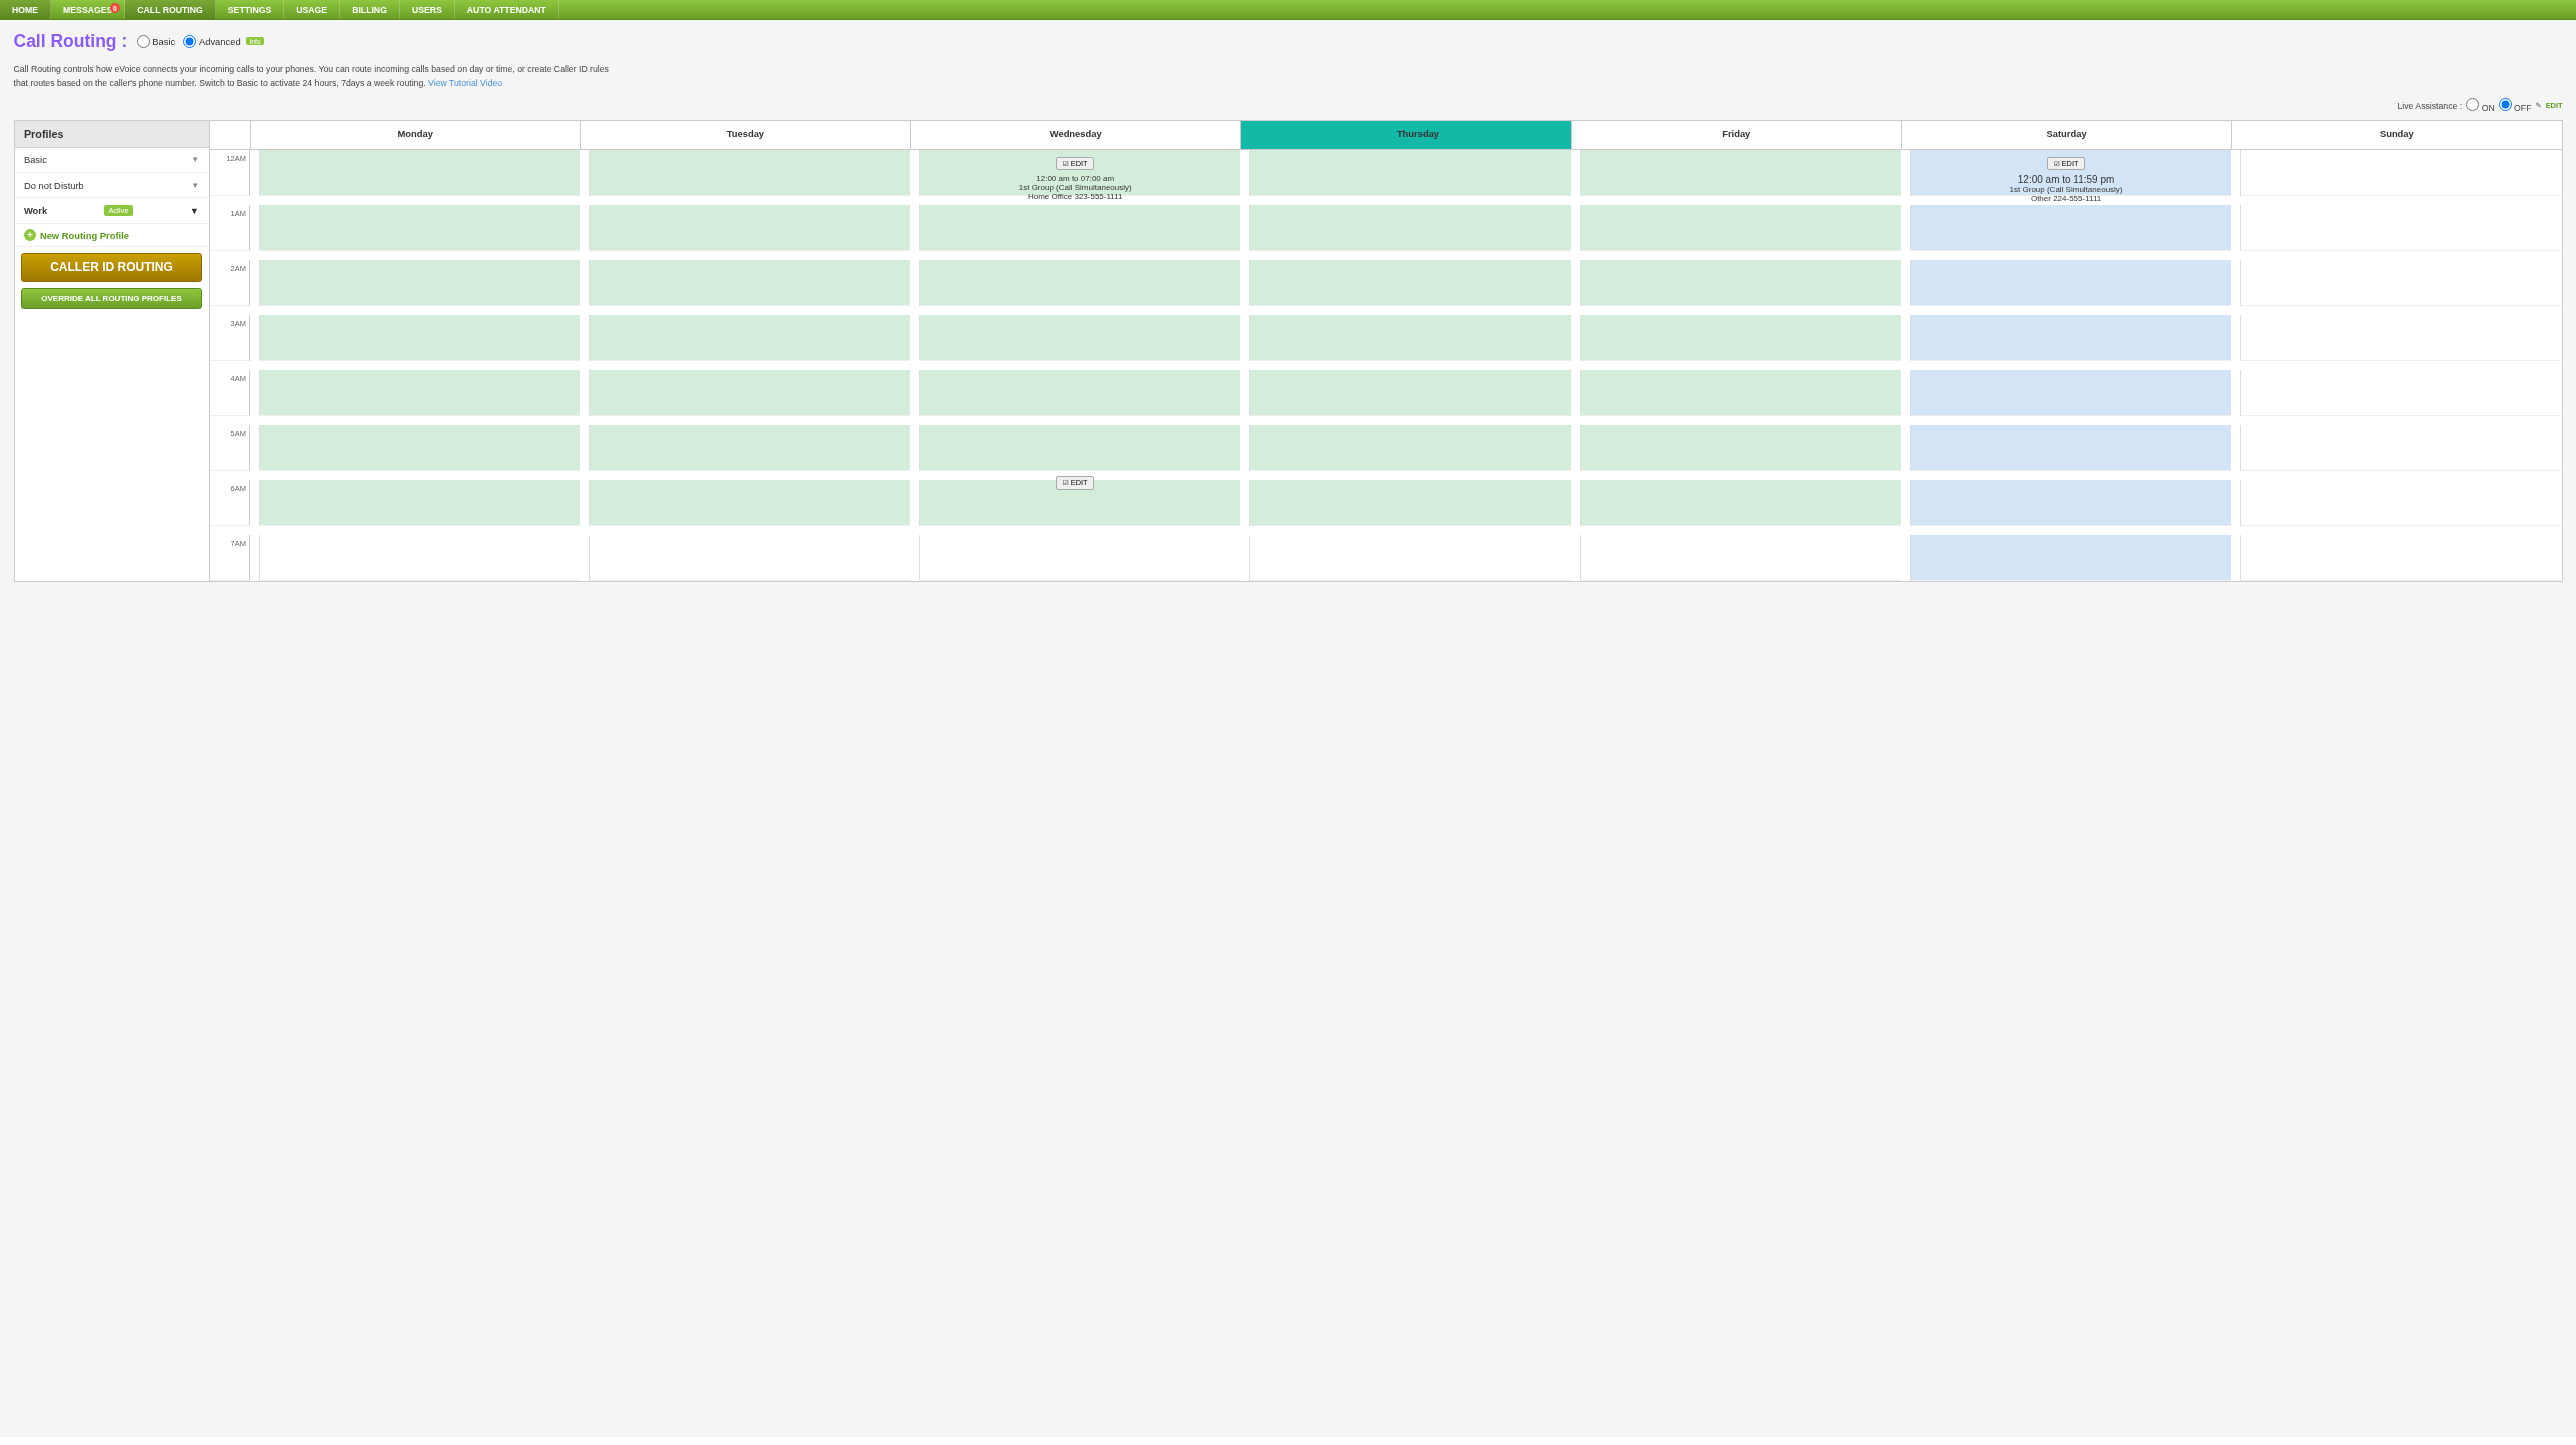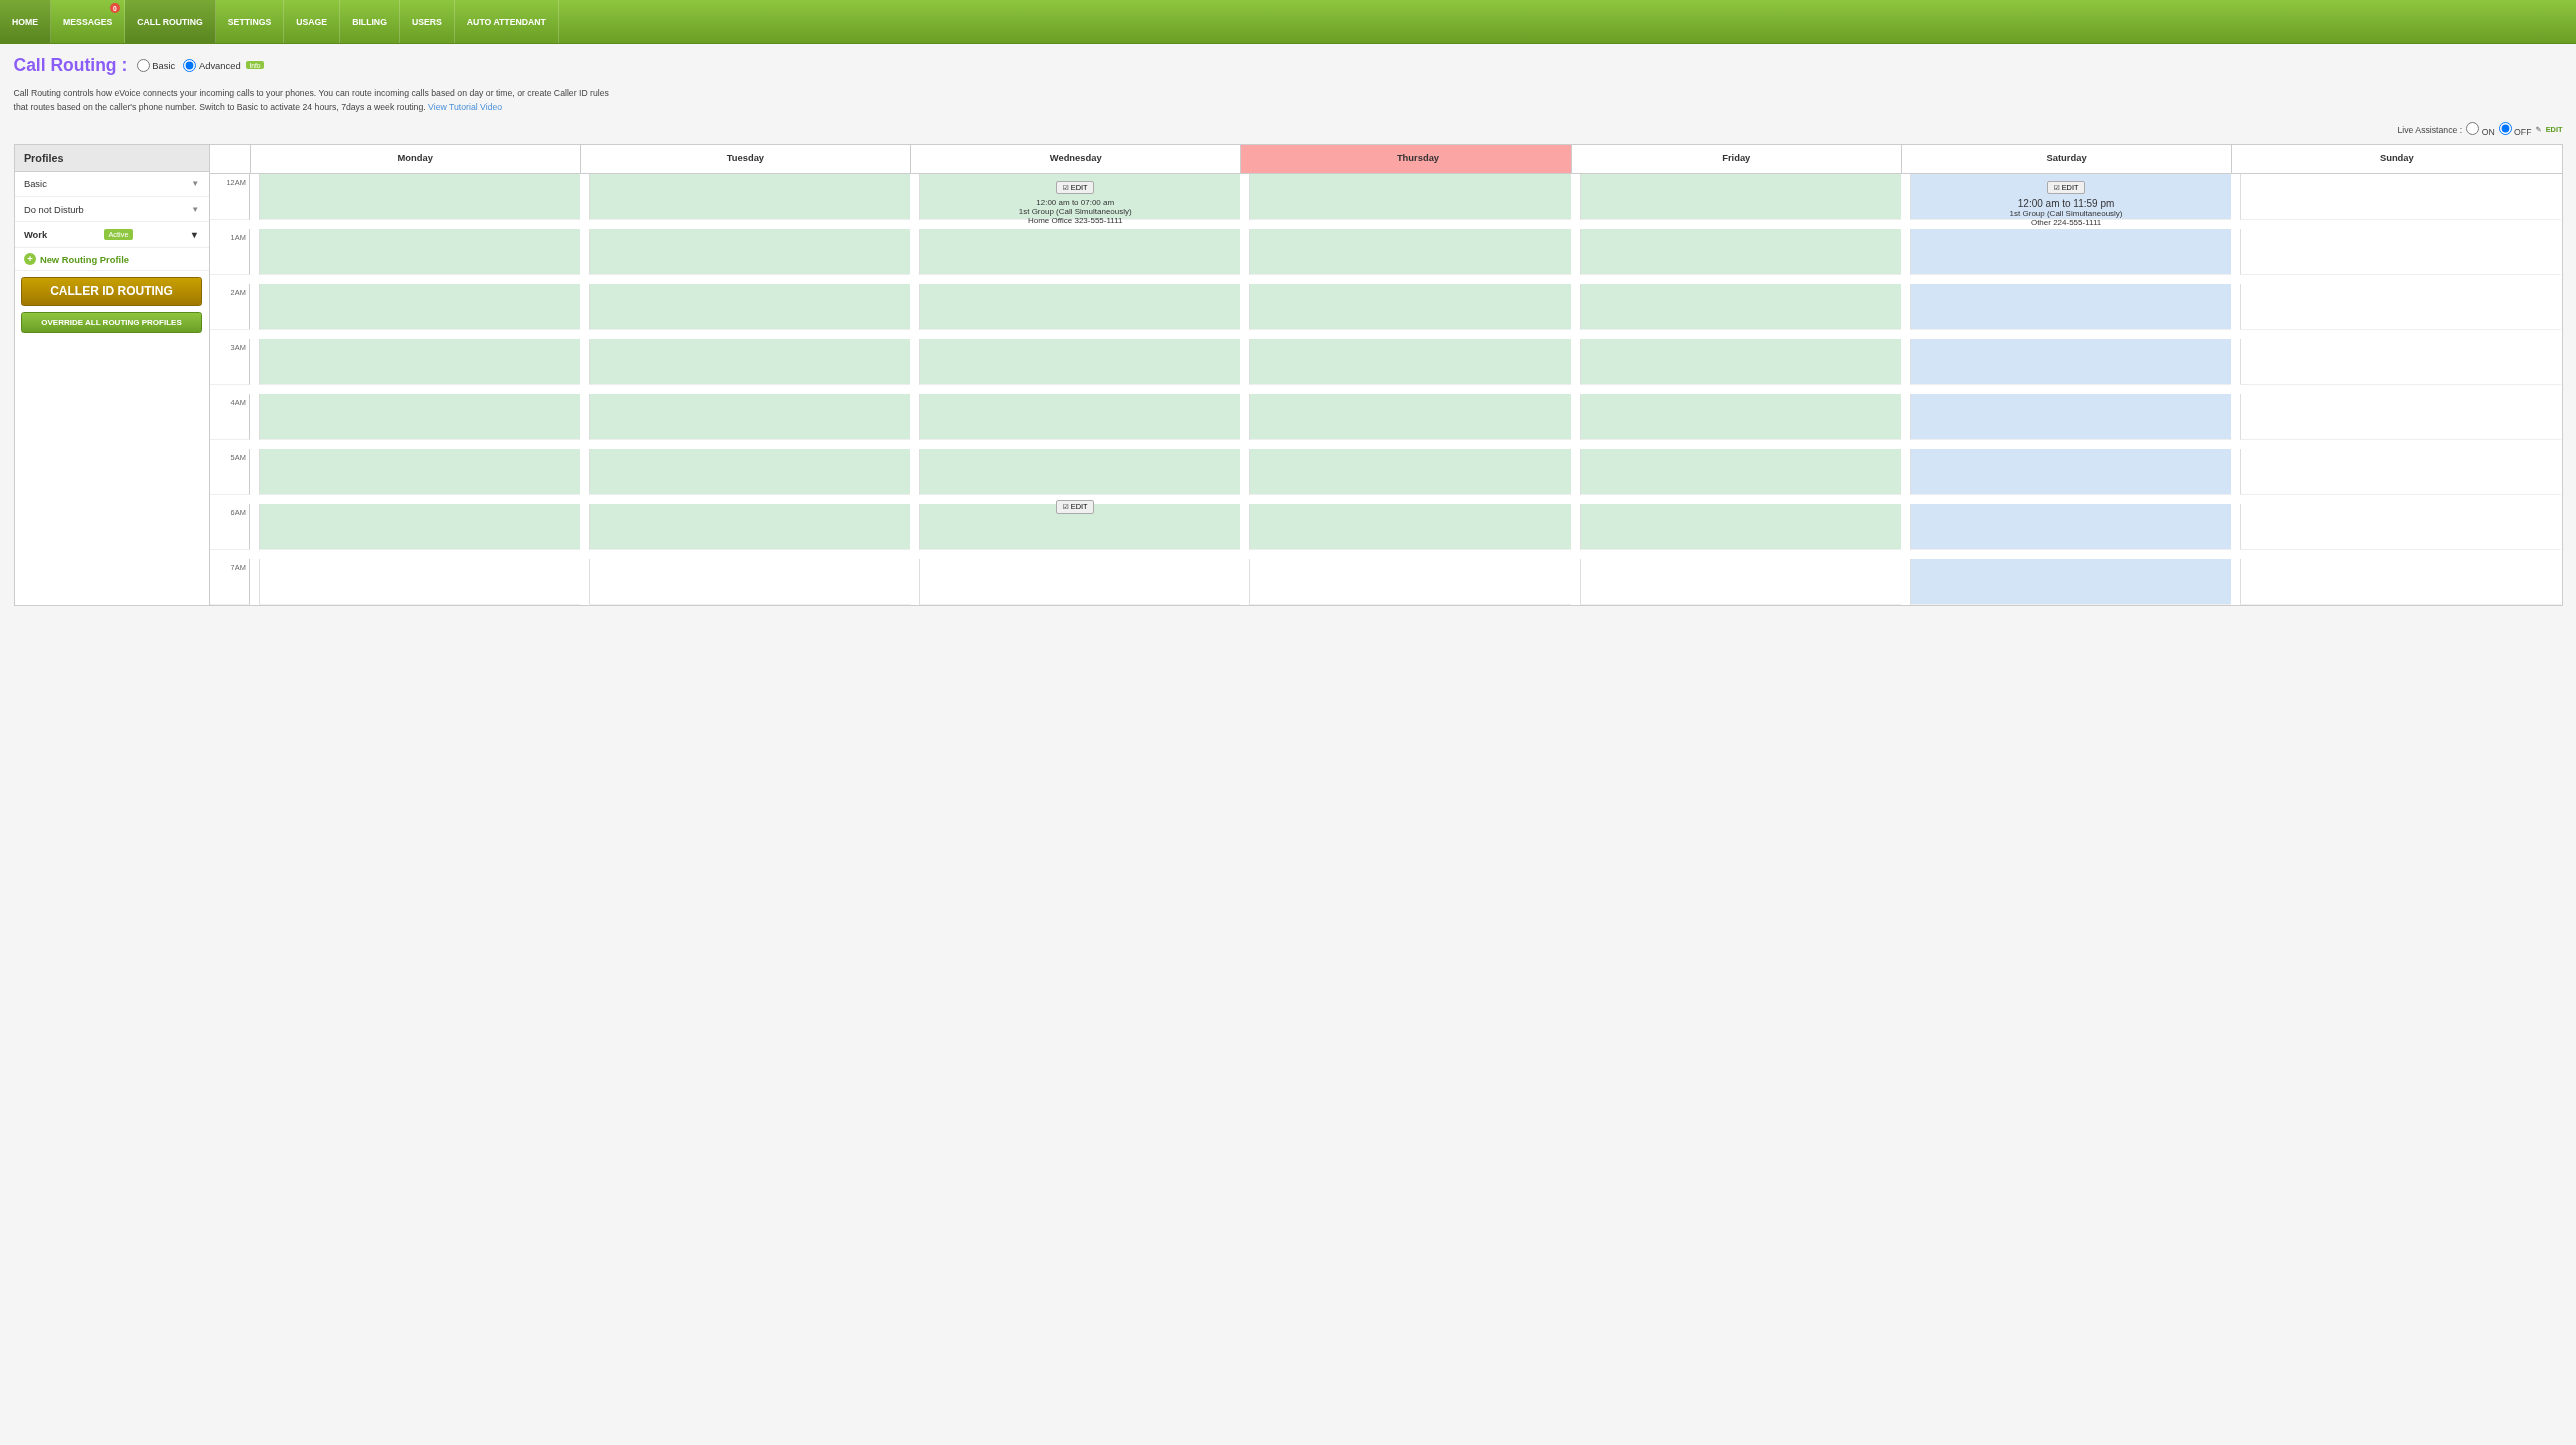--- a/index.html
+++ b/index.html
@@ -4,21 +4,21 @@
   <style>
     * { box-sizing: border-box; margin: 0; padding: 0; }
     body { font-family: Arial, sans-serif; font-size: 8.7px; background: #fff; }
 
     
     .nav-bar {
       display: flex;
       align-items: center;
       background: linear-gradient(to bottom, #8ec63f, #6a9e25);
       border-bottom: 1.3px solid #5a8a1a;
-      height: 44px;
+      height: 20px;
     }
     .nav-item {
       color: #fff;
       font-weight: bold;
       font-size: 8.7px;
       padding: 0 12px;
       height: 100%;
       display: flex;
       align-items: center;
       cursor: pointer;
@@ -231,21 +231,21 @@
     .day-header-empty { }
     .day-header {
       text-align: center;
       padding: 6.7px 0;
       font-weight: bold;
       font-size: 9.4px;
       color: #333;
       border-left: 0.7px solid #ccc;
     }
     .day-header.highlight {
-      background: #fca5a5;
+      background: #14b8a6;
       padding-left: 24px;
     }
     .time-label {
       padding: 4px 2.7px;
       font-size: 7.4px;
       color: #666;
       text-align: right;
       border-right: 0.7px solid #ccc;
       border-bottom: 0.7px solid #eee;
       height: 46px;

